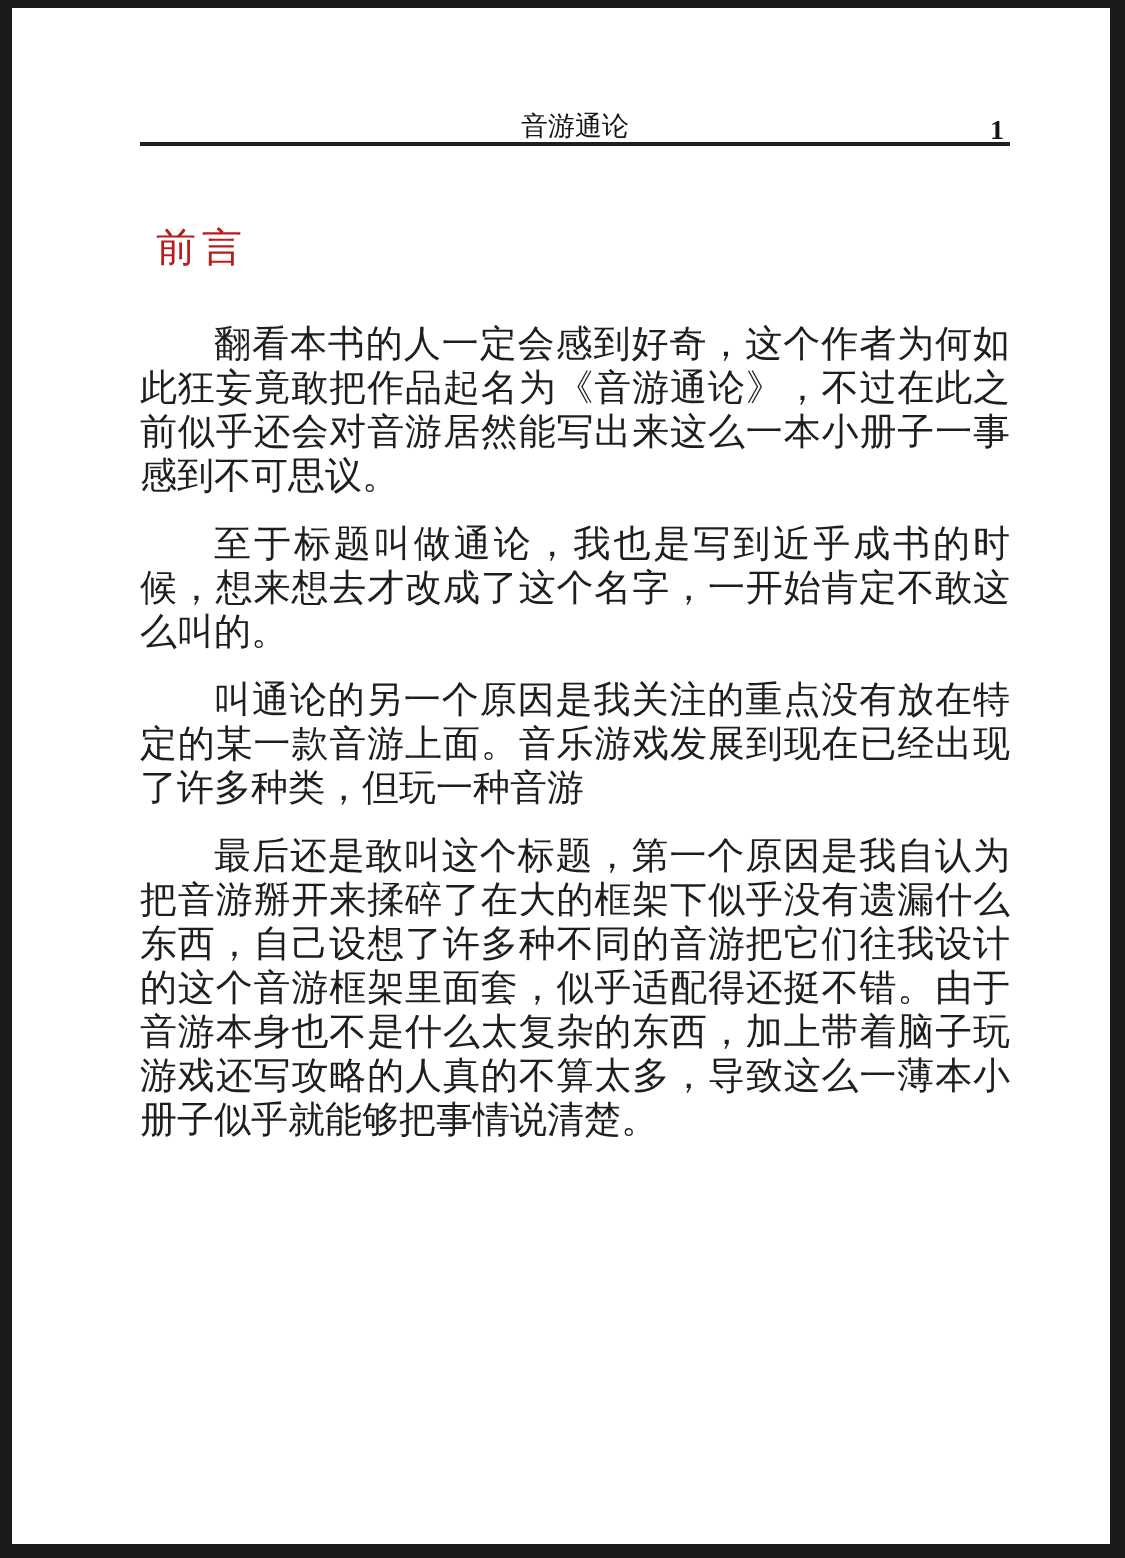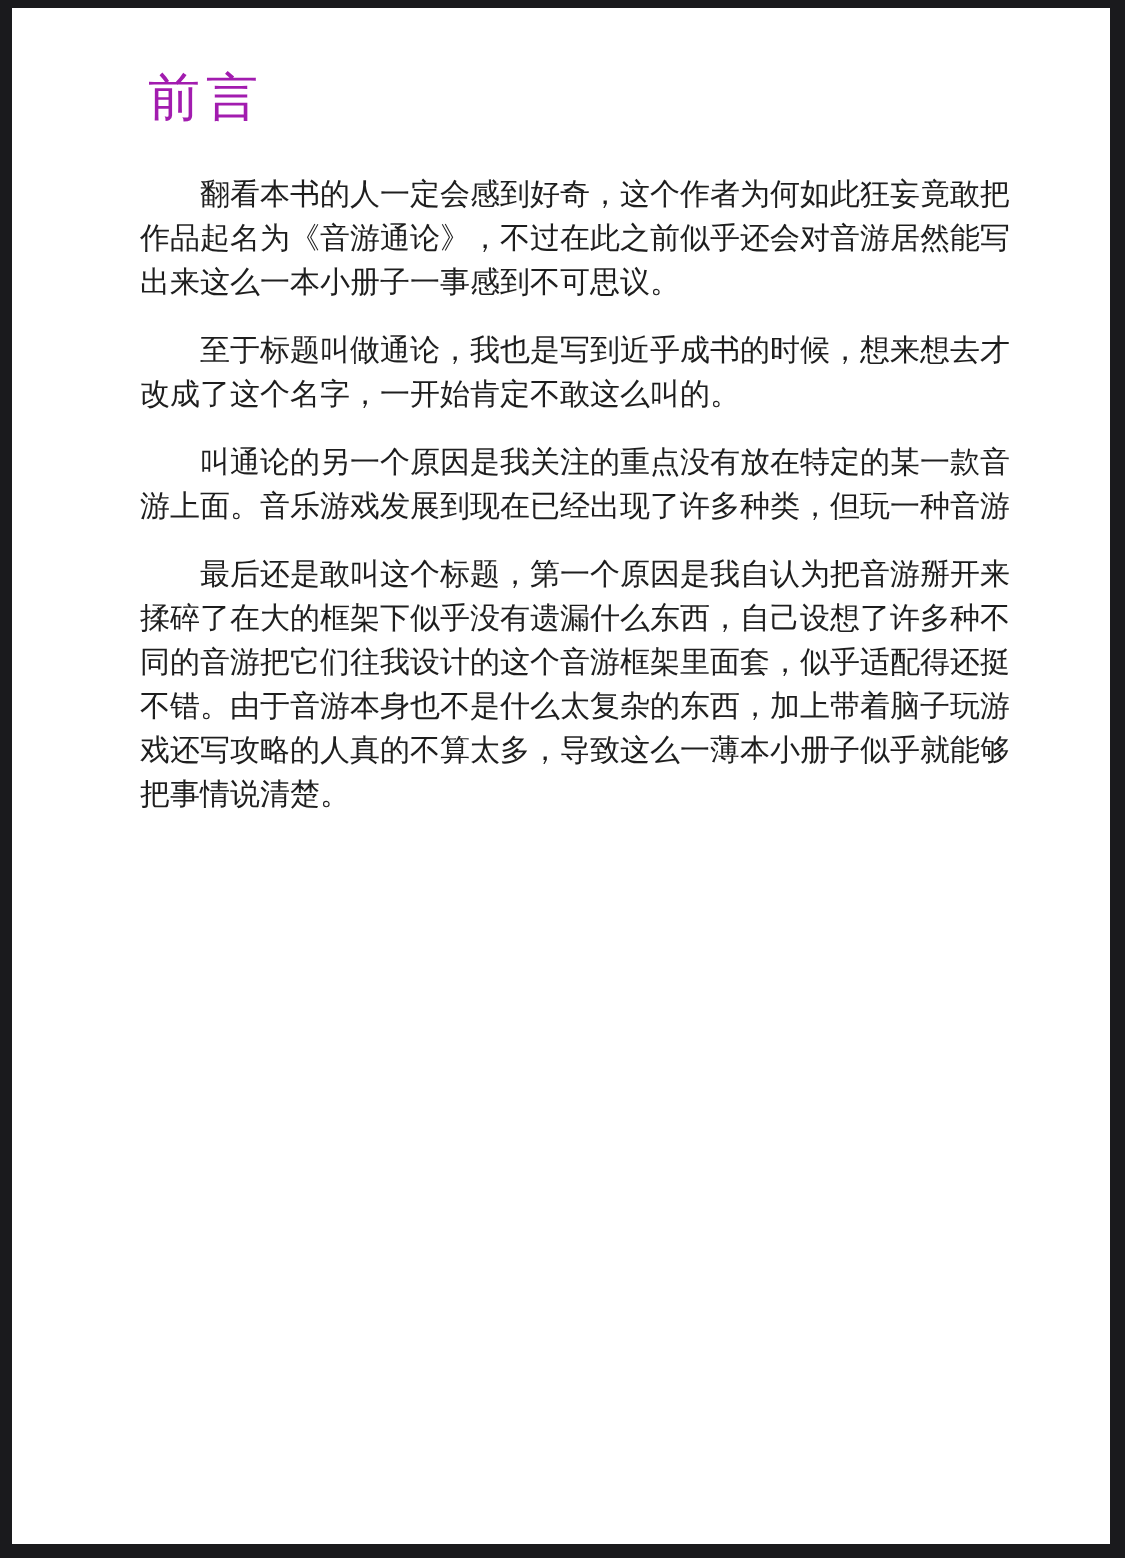--- a/index.html
+++ b/index.html
@@ -45,44 +45,49 @@
     font-size: 28px;
     line-height: 32px;
     font-weight: bold;
     color: #161616;
   }
   .header-rule {
     height: 0;
     border-bottom: 4px solid #1f1f1f;
   }
   .chapter-heading {
-    font-size: 52px;
+    font-size: 40px;
     line-height: 76px;
     letter-spacing: 6px;
     font-weight: 400;
-    color: #a21caf;
-    margin: 52px 0 36px 8px;
+    color: #b91c1c;
+    margin: 52px 0 36px 16px;
   }
   .body-text p {
     margin: 0 0 24px 0;
-    font-size: 30px;
+    font-size: 37px;
     line-height: 44px;
     text-align: justify;
     text-indent: 2em;
     color: #1e1e1e;
     letter-spacing: 0;
   }
 </style>
 </head>
 <body>
 
 <div class="screen">
   <div class="page">
     <div class="content">
 
+      <div class="running-header">
+        <span class="header-title">音游通论</span>
+        <span class="page-number">1</span>
+        <div class="header-rule"></div>
+      </div>
 
       <h1 class="chapter-heading">前言</h1>
 
       <div class="body-text">
         <p>翻看本书的人一定会感到好奇，这个作者为何如此狂妄竟敢把作品起名为《音游通论》，不过在此之前似乎还会对音游居然能写出来这么一本小册子一事感到不可思议。</p>
         <p>至于标题叫做通论，我也是写到近乎成书的时候，想来想去才改成了这个名字，一开始肯定不敢这么叫的。</p>
         <p>叫通论的另一个原因是我关注的重点没有放在特定的某一款音游上面。音乐游戏发展到现在已经出现了许多种类，但玩一种音游</p>
         <p>最后还是敢叫这个标题，第一个原因是我自认为把音游掰开来揉碎了在大的框架下似乎没有遗漏什么东西，自己设想了许多种不同的音游把它们往我设计的这个音游框架里面套，似乎适配得还挺不错。由于音游本身也不是什么太复杂的东西，加上带着脑子玩游戏还写攻略的人真的不算太多，导致这么一薄本小册子似乎就能够把事情说清楚。</p>
       </div>
 

